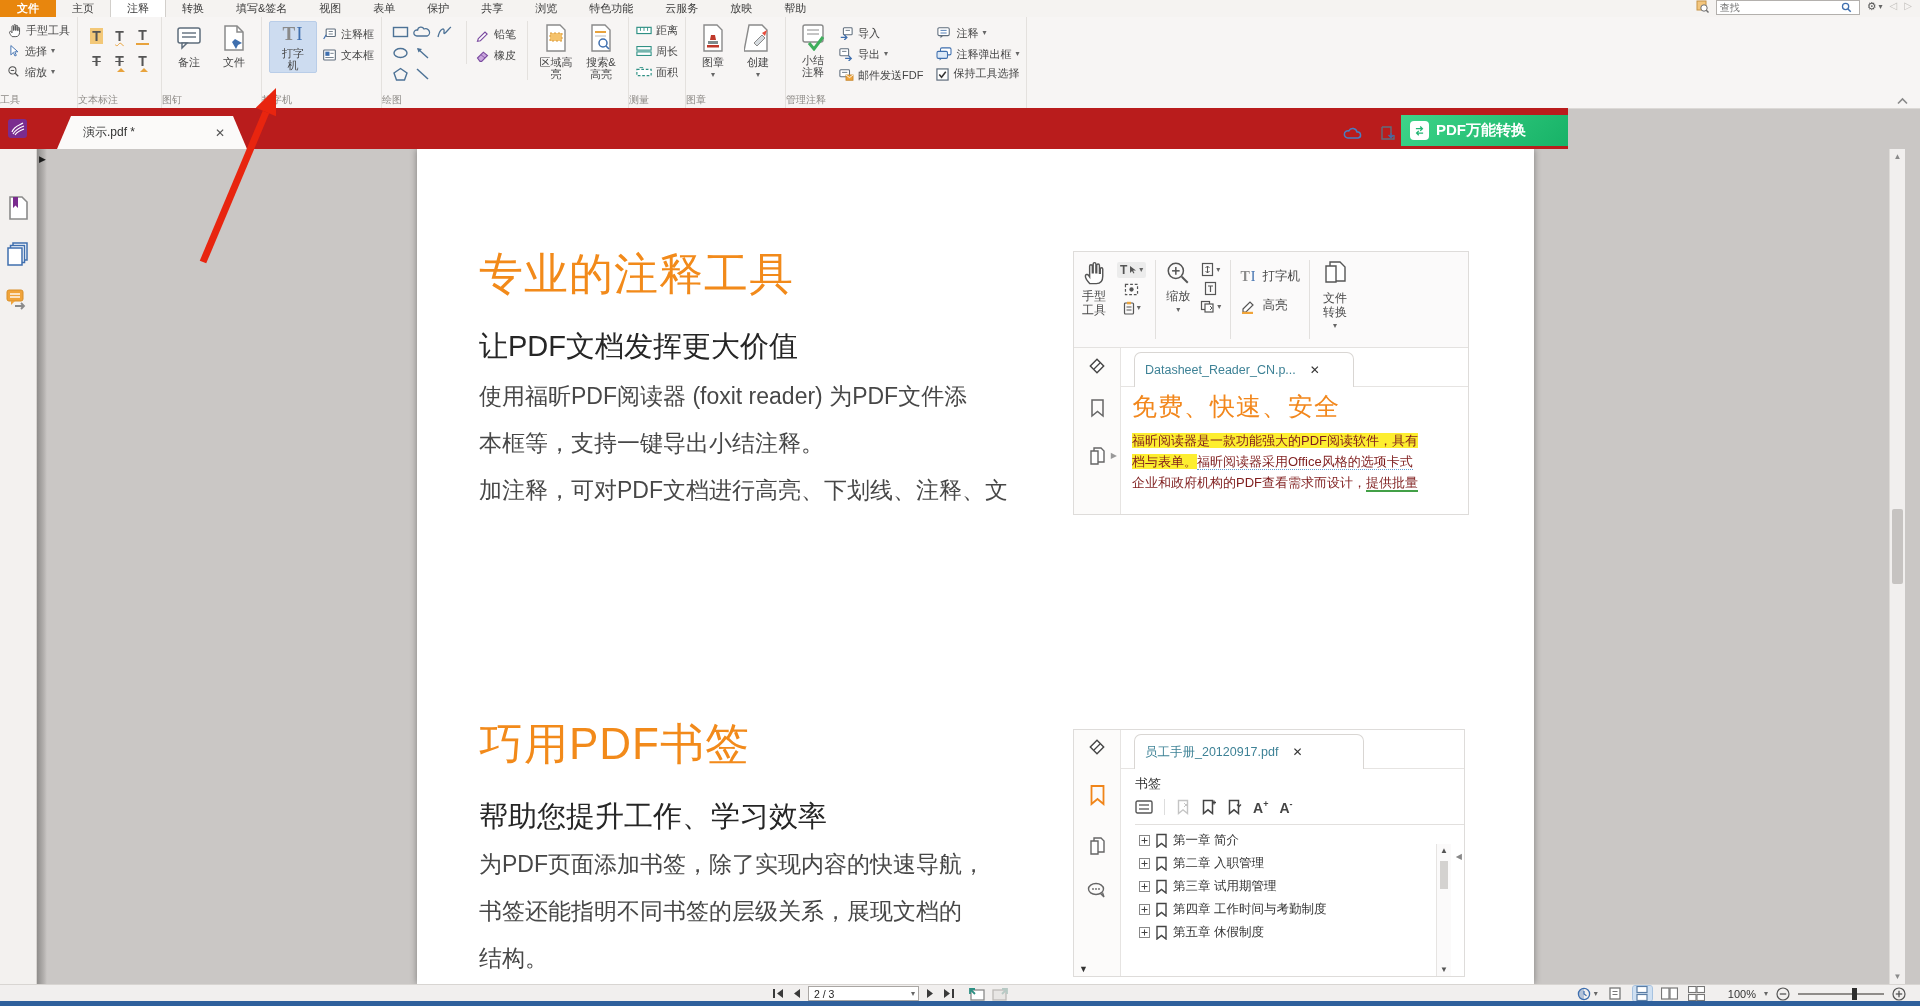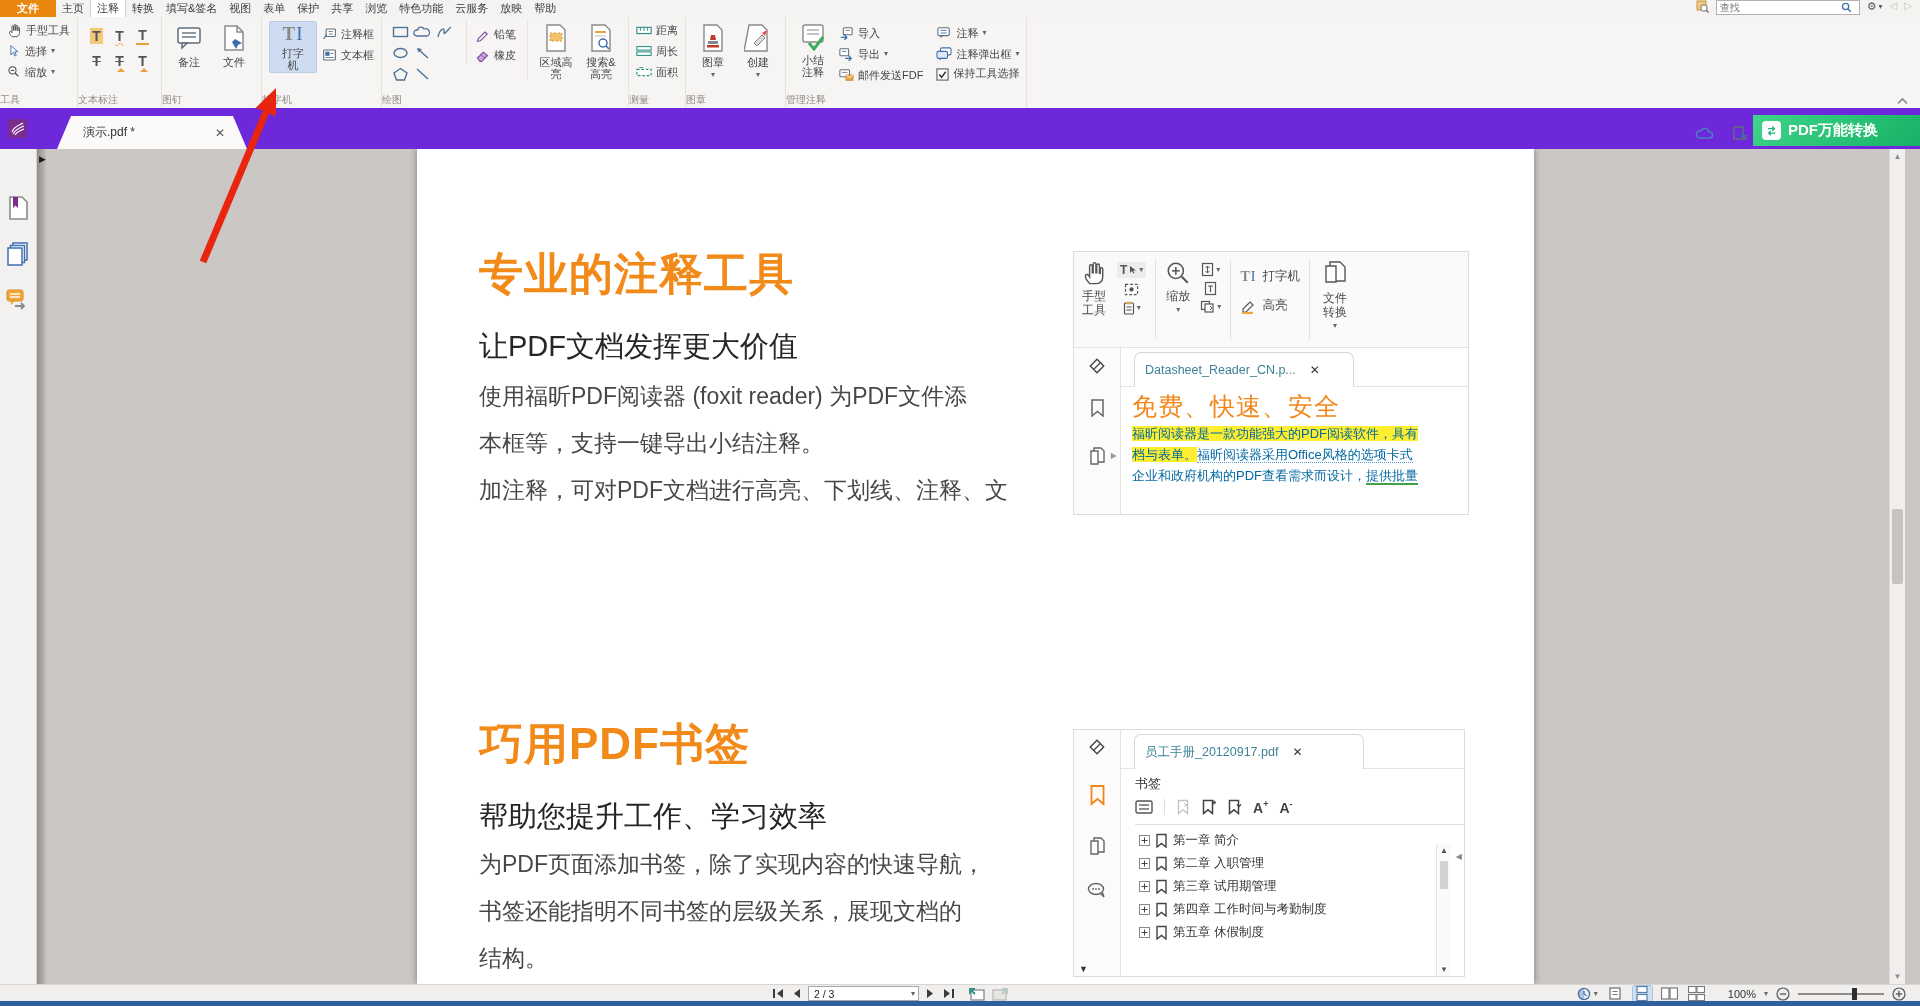--- a/index.html
+++ b/index.html
@@ -3,21 +3,21 @@
 <meta charset="utf-8">
 <style>
   html,body{margin:0;padding:0}
   body{width:1920px;height:1006px;position:relative;overflow:hidden;
        font-family:"Liberation Sans","DejaVu Sans",sans-serif;background:#cac7c5;font-size:11px;color:#333}
   .abs{position:absolute}
   .flex{display:flex;align-items:center}
   svg{display:block}
   
   #menubar{left:0;top:0;width:1920px;height:17px;background:#f5f3f1;border-bottom:1px solid #e3e0dd;display:flex;align-items:stretch}
-  .menu-item{padding:0 6px;display:flex;align-items:center;font-size:11px;color:#3c3c3c;cursor:default}
+  .menu-item{padding:0 16px;display:flex;align-items:center;font-size:11px;color:#3c3c3c;cursor:default}
   .menu-file{background:#e8860d;color:#fff;padding:0 17px;font-weight:bold}
   .menu-active{background:#fff;border-left:1px solid #d2cfcb;border-right:1px solid #d2cfcb}
   #menu-right{margin-left:auto;display:flex;align-items:flex-start;gap:7px;padding-right:8px}
   #find-box{width:142px;height:13px;background:#fff;border:1px solid #b3b0ad;display:flex;align-items:center;position:relative}
   #find-box input{border:none;outline:none;width:118px;font-size:10px;padding:0 3px;background:transparent;font-family:inherit;color:#555}
   
   #ribbon{left:0;top:17px;width:1920px;height:91px;background:#f7f5f4;border-bottom:1px solid #dcd9d6;display:flex;align-items:stretch}
   .rgroup{position:relative;border-right:1px solid #e4e1de;padding:4px 7px 16px 7px;display:flex;gap:5px;align-items:flex-start}
   .rgroup-label{position:absolute;left:0;right:0;bottom:1px;text-align:left;font-size:10px;color:#8d8a86}
   .vcol{display:flex;flex-direction:column;justify-content:flex-start;gap:3px}
@@ -32,38 +32,38 @@
   .t-ul{border-bottom:2px solid #e8a33d}
   .t-st{text-decoration:line-through}
   .t-caret{position:relative}
   .t-caret:after{content:"";position:absolute;left:4px;bottom:-3px;border-left:4px solid transparent;border-right:4px solid transparent;border-bottom:4px solid #e8a33d}
   .ti-ic{font-size:19px;line-height:20px;letter-spacing:1px}
   .ti-ic b{color:#8a8a8a;font-family:"Liberation Serif",serif}
   .ti-ic i{color:#3f6fae;font-style:normal;font-family:"Liberation Serif",serif}
   .shapegrid{display:grid;grid-template-columns:repeat(3,22px);grid-auto-rows:21px;justify-items:center;align-items:center}
   .checkrow{display:flex;align-items:flex-end;gap:4px;font-size:11px;color:#454545}
   
-  #tabbar{left:0;top:108px;width:1920px;height:41px;background:#6d28d9}
+  #tabbar{left:0;top:108px;width:1568px;height:41px;background:#b91c1c}
   #doc-tab{position:absolute;left:57px;bottom:0;width:190px;height:33px;background:#fbfaf9;
            clip-path:polygon(14px 0,176px 0,190px 33px,0 33px);display:flex;align-items:center}
   #doc-tab .tab-label{font-size:12px;color:#333;margin-left:26px}
   #doc-tab .tab-close{margin-left:auto;margin-right:22px;font-size:12px;color:#555}
   #convert-btn{position:absolute;right:0;bottom:3px;height:31px;width:158px;background:linear-gradient(135deg,#3ed489,#17b267);
                display:flex;align-items:center;gap:7px;padding-left:9px;color:#fff;font-size:15px;font-weight:bold;cursor:pointer}
   .conv-ic{width:19px;height:19px;background:#fff;border-radius:4px;display:flex;align-items:center;justify-content:center}
   
   #main{left:0;top:149px;width:1920px;height:835px}
   #sidebar{position:absolute;left:0;top:0;width:36px;height:835px;background:#f3f1ef;border-right:1px solid #d8d5d2;display:flex;flex-direction:column;align-items:center}
   #docarea{position:absolute;left:37px;top:0;width:1868px;height:835px;background:#cac7c5;overflow:hidden}
   #edge-shadow{position:absolute;left:0;top:0;width:10px;height:835px;background:linear-gradient(90deg,#8f8d8b,#b5b2b0 70%,#cac7c5)}
   #vscroll{position:absolute;right:0;top:0;width:15px;height:835px;background:#f1efee;border-left:1px solid #dedbd8}
   .scroll-arrow{width:15px;height:15px;display:flex;align-items:center;justify-content:center;color:#8a8a8a;font-size:8px}
   #vthumb{position:absolute;left:2px;top:360px;width:11px;height:75px;background:#c6c3c1;border-radius:2px}
   #page{position:absolute;left:380px;top:0;width:1117px;height:835px;background:#fff;box-shadow:0 0 7px rgba(0,0,0,.38)}
-  .h1{position:absolute;left:62px;font-size:44px;font-weight:bold;color:#f28a1a;letter-spacing:1px;white-space:nowrap}
+  .h1{position:absolute;left:62px;font-size:44px;font-weight:normal;color:#f28a1a;letter-spacing:1px;white-space:nowrap}
   .h2{position:absolute;left:62px;font-size:29px;color:#262626;white-space:nowrap}
   .bodytext{position:absolute;left:62px;font-size:23px;color:#474747;line-height:47px;white-space:nowrap}
   
   .mini{position:absolute;background:#fff;border:1px solid #dedcda}
   .mini-toolbar{display:flex;align-items:flex-start;gap:9px;padding:8px 6px;background:#fbfafa;border-bottom:1px solid #e4e2e0;height:96px;box-sizing:border-box}
   .mtb-big{display:flex;flex-direction:column;align-items:center;gap:3px;font-size:12px;color:#4a4a4a;text-align:center;line-height:14px}
   .mtb-col{display:flex;flex-direction:column;gap:5px;align-items:center}
   .mtb-sep{width:1px;align-self:stretch;background:#e2e0de}
   .mini-tabrow{height:38px;position:relative;border-bottom:1px solid #e6e4e2}
   .mini-strip{position:absolute;left:0;top:0;bottom:0;width:46px;background:#fcfbfa;border-right:1px solid #e6e4e2;display:flex;flex-direction:column;align-items:center}
@@ -613,21 +613,21 @@
             <span style="margin-top:28px;position:relative">
               <svg width="18" height="20" viewBox="0 0 18 20">
                   <path d="M6 2h7l3 3v11H6z" fill="#fff" stroke="#666" stroke-width="1.4"></path>
                   <path d="M3 5h7v13H3z" fill="#fff" stroke="#666" stroke-width="1.4"></path>
                 </svg>
               <span style="position:absolute;right:-11px;top:5px;color:#999;font-size:8px">▶</span>
             </span>
           </div>
           <div style="position:absolute;left:58px;top:4px;right:2px;bottom:0;overflow:hidden">
             <div style="font-size:25px;color:#f2871c;letter-spacing:1px;white-space:nowrap">免费、快速、安全</div>
-            <div style="font-size:13px;color:#0369a1;line-height:21px;white-space:nowrap">
+            <div style="font-size:13px;color:#7f1d1d;line-height:21px;margin-top:7px;white-space:nowrap">
               <div><span class="hl-y">福昕阅读器是一款功能强大的PDF阅读软件，具有</span></div>
               <div><span class="hl-y">档与表单。</span><span style="border-bottom:1px dotted #5b9bd5">福昕阅读器采用Office风格的选项卡式</span></div>
               <div><span>企业和政府机构的PDF查看需求而设计，</span><span style="border-bottom:2px solid #43a047">提供批量</span></div>
             </div>
           </div>
         </div>
       </div>
 
       <div class="mini" style="left:656px;top:580px;width:390px;height:246px">
         <div class="mini-tabrow">

